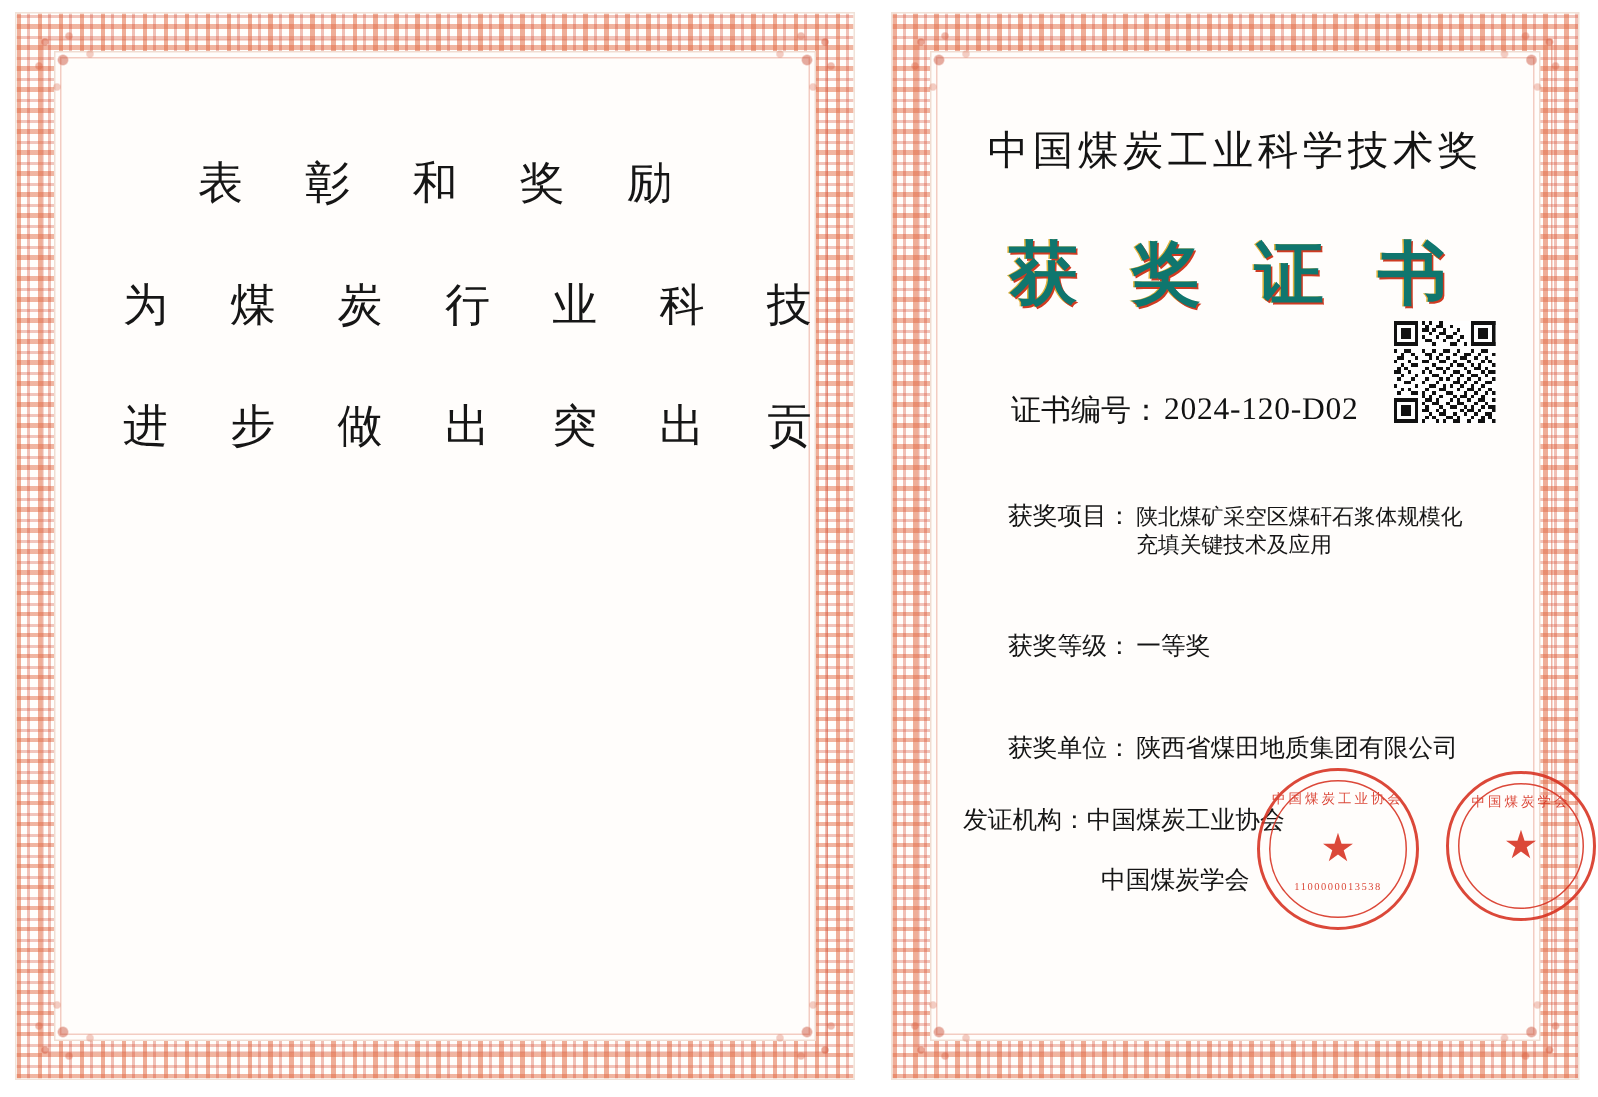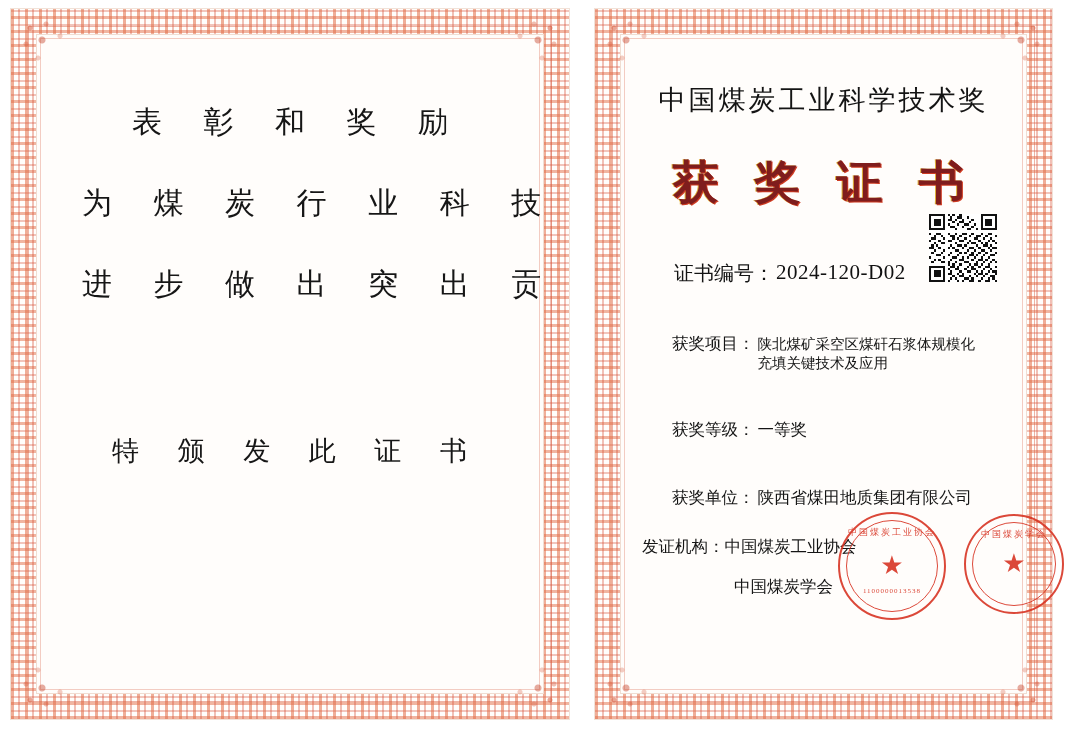--- a/index.html
+++ b/index.html
@@ -146,21 +146,21 @@
     text-align: center;
     font-family: "DejaVu Serif", serif;
     font-size: 46px;
     font-weight: bold;
     letter-spacing: 10px;
     margin-top: 34px;
     color: #1a1a1a;
     white-space: nowrap;
   }
   .big-title .stamp {
-    color: #7f1d1d;
+    color: #0f766e;
     text-shadow: 1px 1px 0 #cf3b22, -1px 0 0 #e0b23a;
   }
   .cert-no-row {
     display: flex;
     align-items: flex-start;
     margin-top: 46px;
     padding-left: 16px;
   }
   .cert-no-label {
     font-size: 20px;
@@ -264,21 +264,20 @@
     <div class="corner tl"></div>
     <div class="corner tr"></div>
     <div class="corner bl"></div>
     <div class="corner br"></div>
 
     <div class="content">
       <div class="left-body">
         <div class="cn-line indent-1">表 彰 和 奖 励</div>
         <div class="cn-line">为 煤 炭 行 业 科 技</div>
         <div class="cn-line">进 步 做 出 突 出 贡</div>
-        <div class="cn-closing">特 颁 发 此 证 书</div>
       </div>
     </div>
   </div>
 
   <div class="cert cert-right">
     <div class="frame"></div>
     <div class="frame-inner"></div>
     <div class="frame-inner2"></div>
     <div class="corner tl"></div>
     <div class="corner tr"></div>

